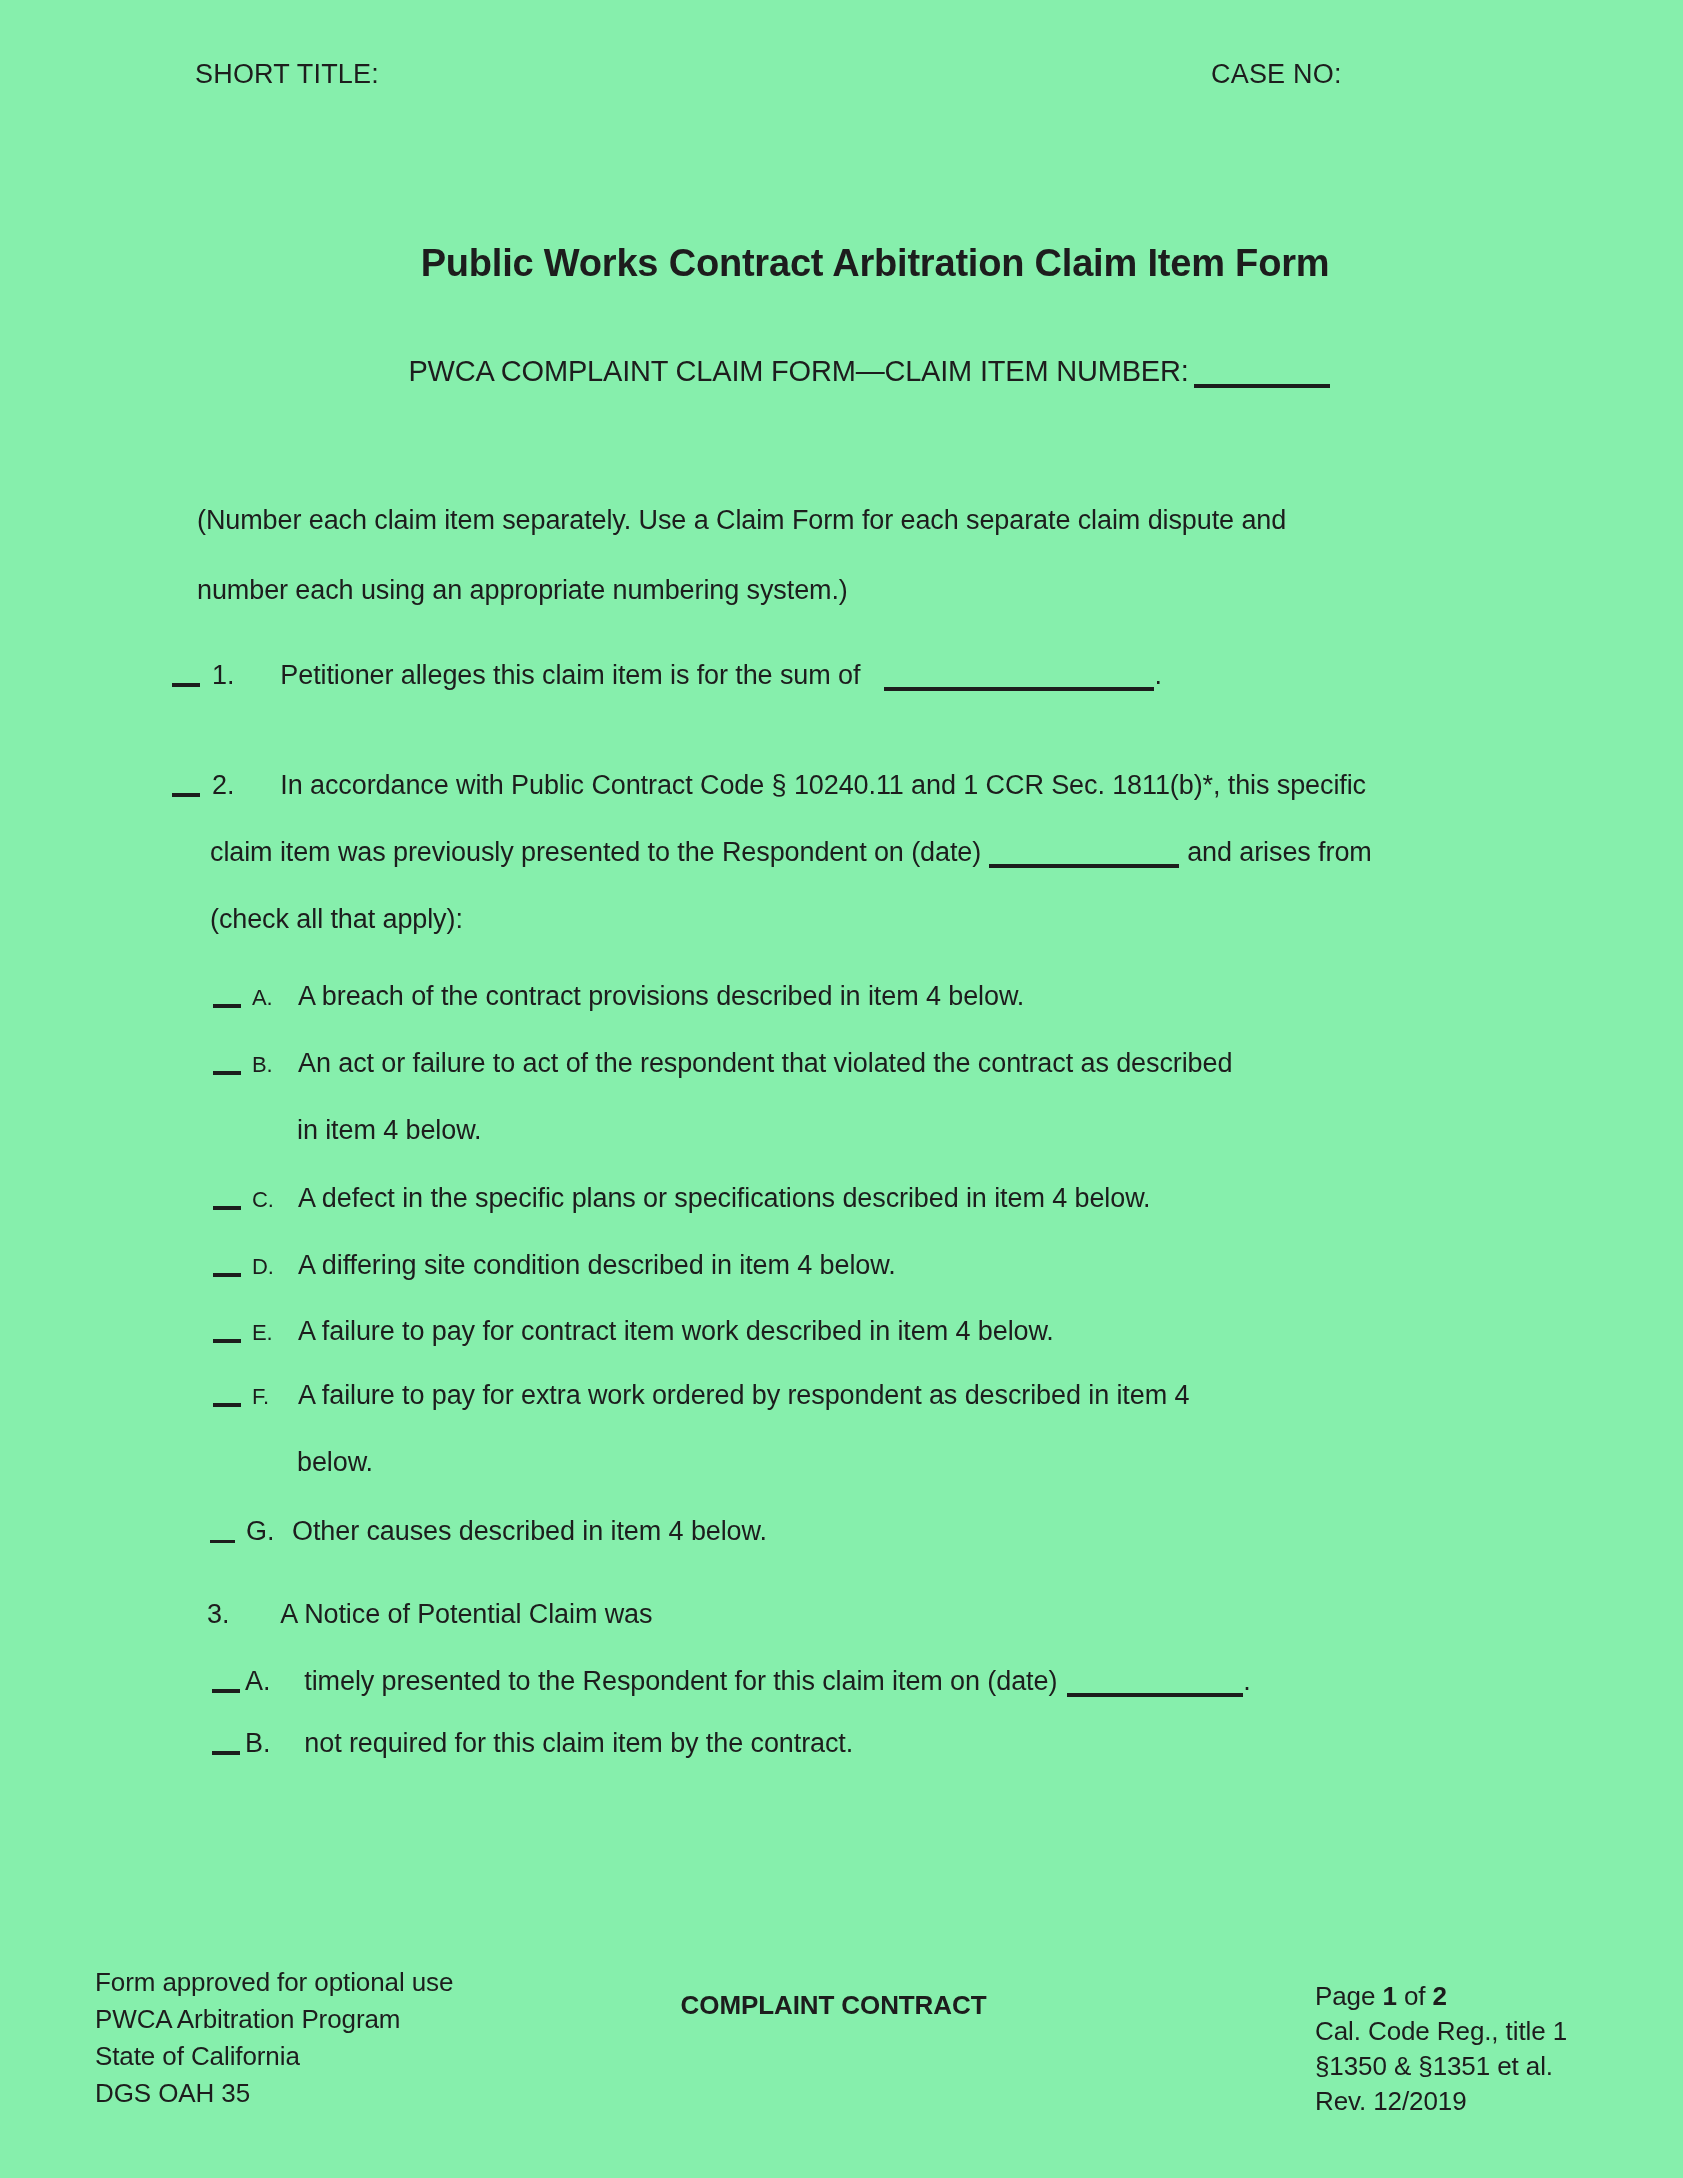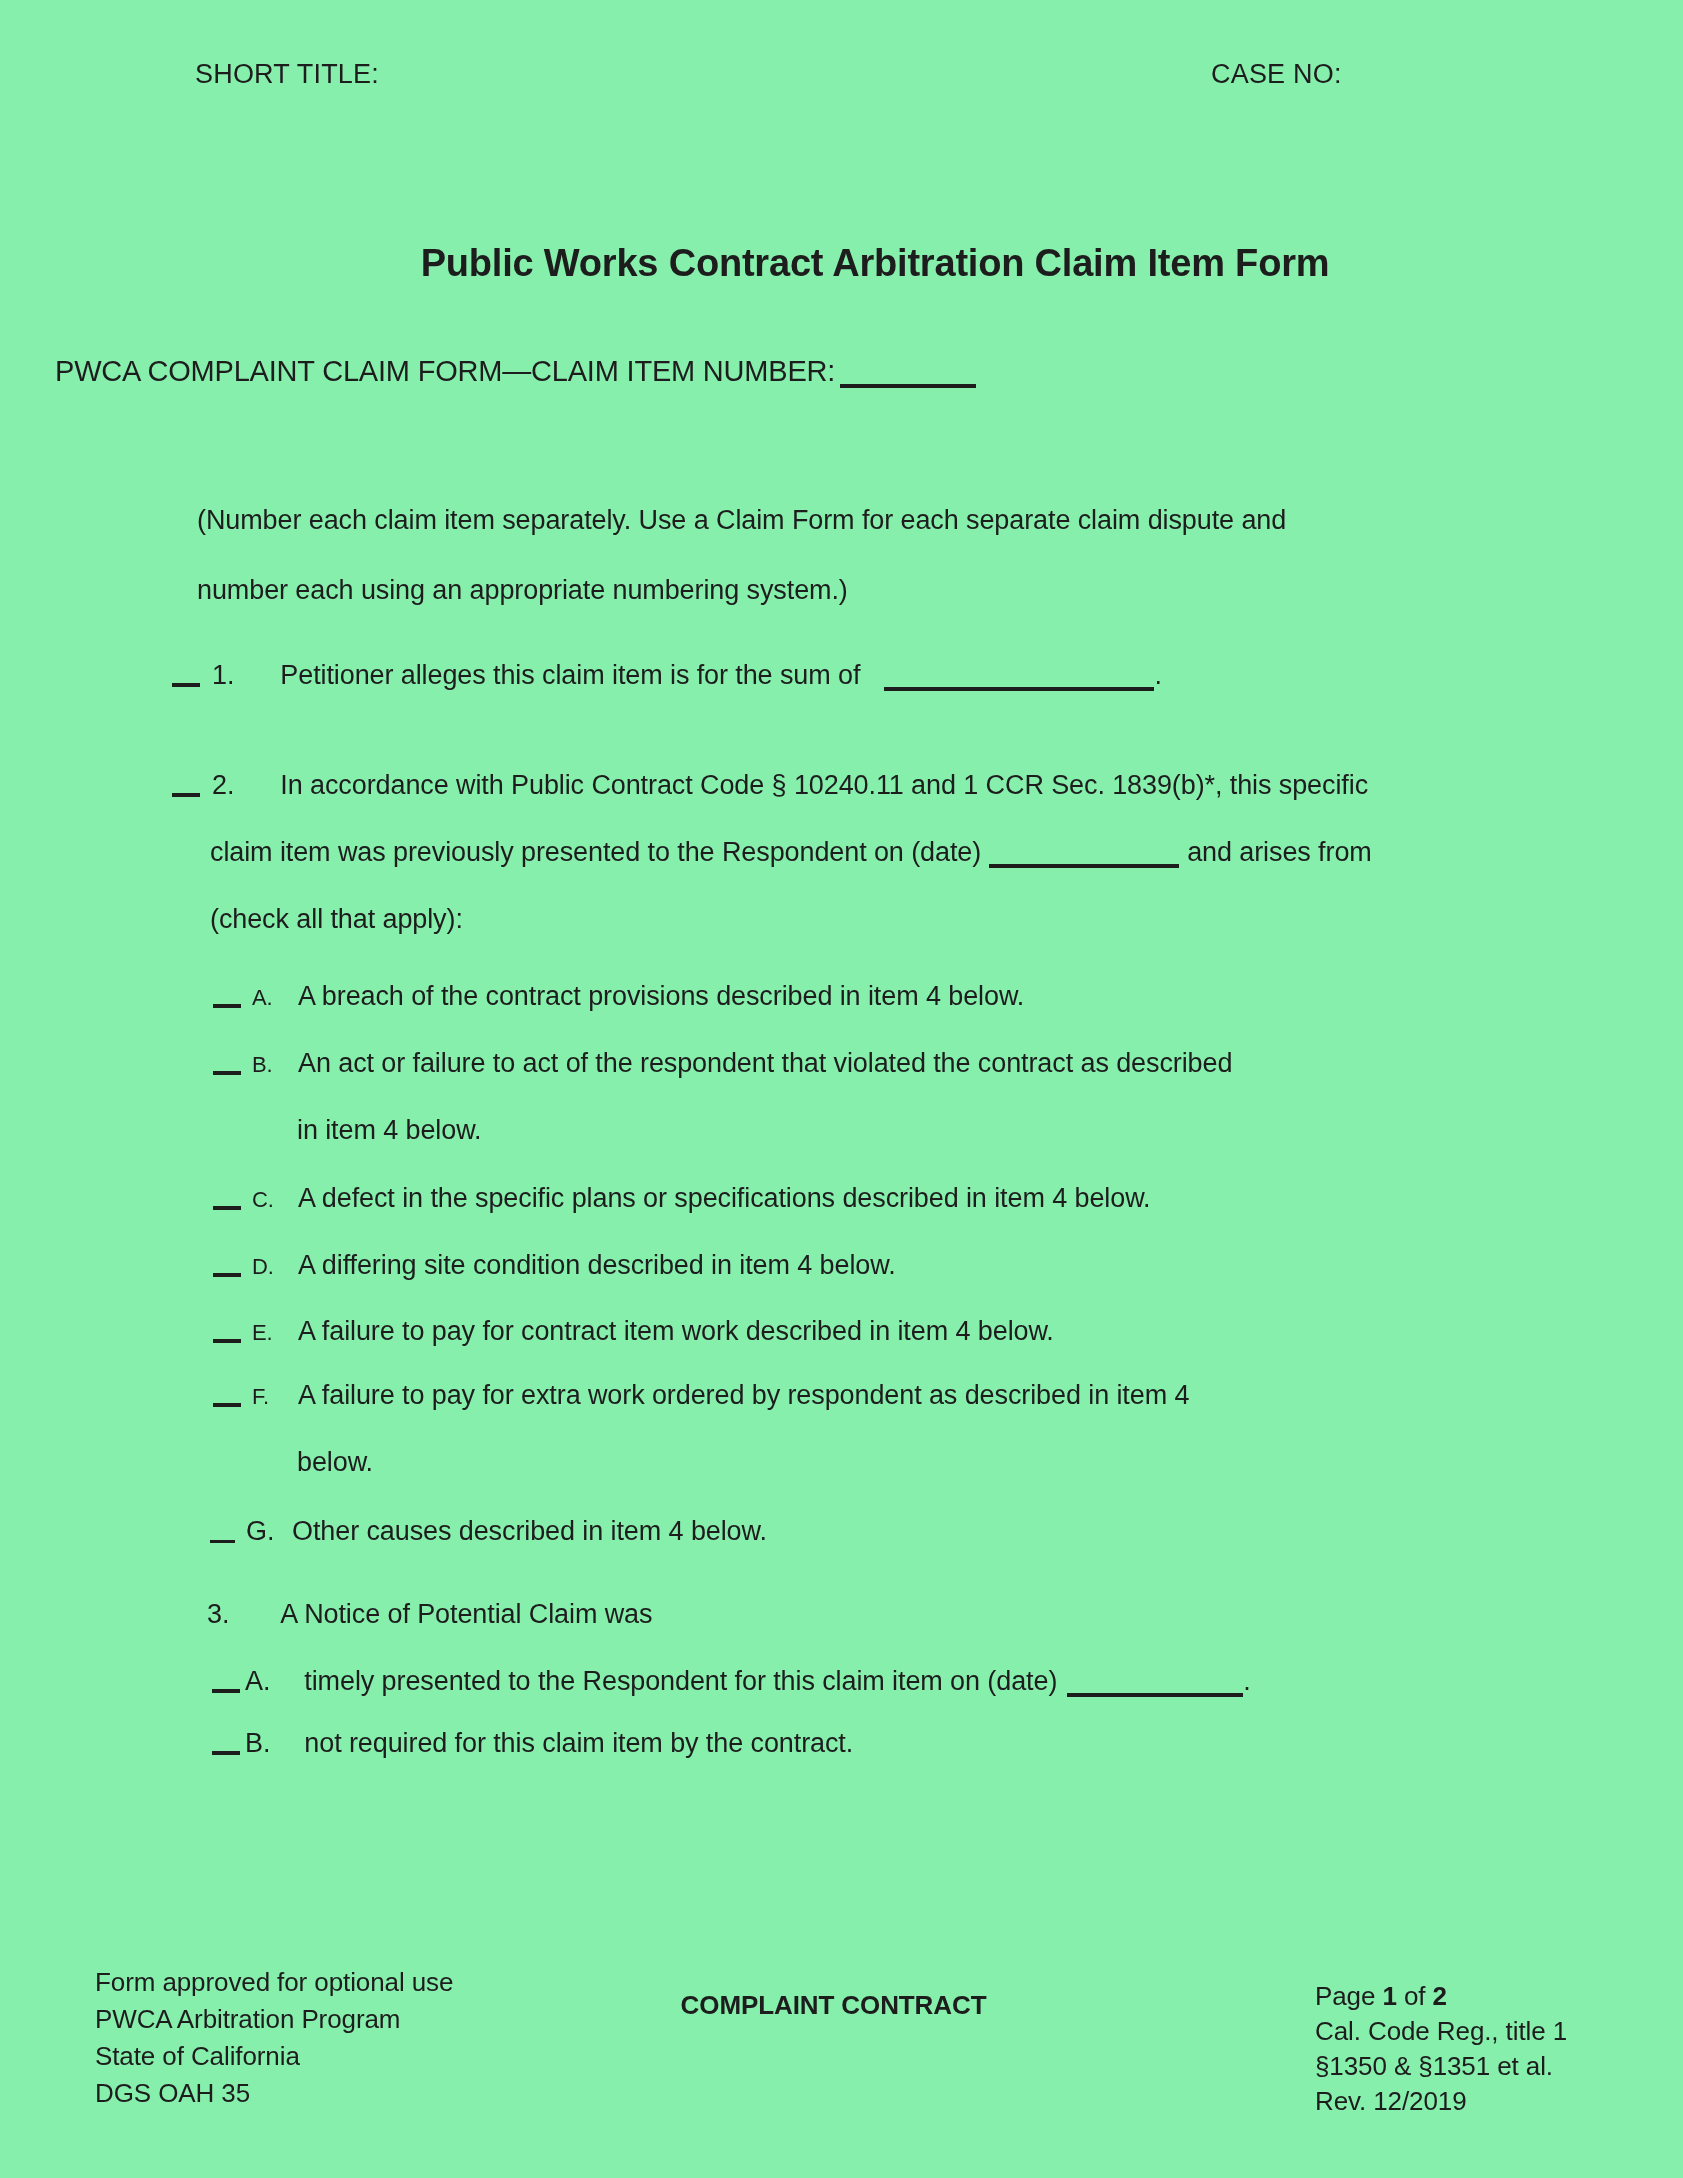--- a/index.html
+++ b/index.html
@@ -3,21 +3,21 @@
 <meta charset="utf-8">
 <style>
   html,body { margin:0; padding:0; background:#ffffff; }
   .page {
     position:relative; width:1683px; height:2178px; background:#86efac;
     font-family:"Liberation Sans", sans-serif; color:#1d1d1d; overflow:hidden;
   }
   .abs { position:absolute; line-height:1; white-space:nowrap; }
   .hdr  { font-size:27px; letter-spacing:0.2px; }
   .title{ font-size:38px; font-weight:bold; text-align:center; letter-spacing:-0.2px; }
-  .subtitle { font-size:29px; letter-spacing:-0.2px; }
+  .subtitle { font-size:29px; text-align:center; letter-spacing:-0.2px; }
   .body { font-size:27px; letter-spacing:-0.1px;margin-top:47px; }
   .num { display:inline-block; }
   .mr46 { margin-right:46px; }
   .mr52 { margin-right:51px; }
   .mr34 { margin-right:34px; }
   .checkline {
     display:inline-block; width:28px; height:4px; background:#1d1d1d;
     vertical-align:-3px; margin-right:12px;
   }
   .checkline.sub { margin-right:11px; }
@@ -48,21 +48,21 @@
   </div>
 
   <div class="abs body" style="left:197px; top:460px">(Number each claim item separately. Use a Claim Form for each separate claim dispute and</div>
   <div class="abs body" style="left:197px; top:530px">number each using an appropriate numbering system.)</div>
 
   <div class="abs body" style="left:172px; top:615px">
     <span class="checkline"></span><span class="num mr46">1.</span><span>Petitioner alleges this claim item is for the sum of</span><span class="blank" style="width:270px; margin-left:24px"></span><span>.</span>
   </div>
 
   <div class="abs body" style="left:172px; top:725px">
-    <span class="checkline"></span><span class="num mr46">2.</span><span>In accordance with Public Contract Code § 10240.11 and 1 CCR Sec. 1839(b)*, this specific</span>
+    <span class="checkline"></span><span class="num mr46">2.</span><span>In accordance with Public Contract Code § 10240.11 and 1 CCR Sec. 1811(b)*, this specific</span>
   </div>
   <div class="abs body" style="left:210px; top:792px">
     <span>claim item was previously presented to the Respondent on (date)</span><span class="blank" style="width:190px; margin-left:8px; margin-right:8px"></span><span>and arises from</span>
   </div>
   <div class="abs body" style="left:210px; top:859px">(check all that apply):</div>
 
   <div class="abs body" style="left:213px; top:936px">
     <span class="checkline sub"></span><span class="optlabel">A.</span><span>A breach of the contract provisions described in item 4 below.</span>
   </div>
 

